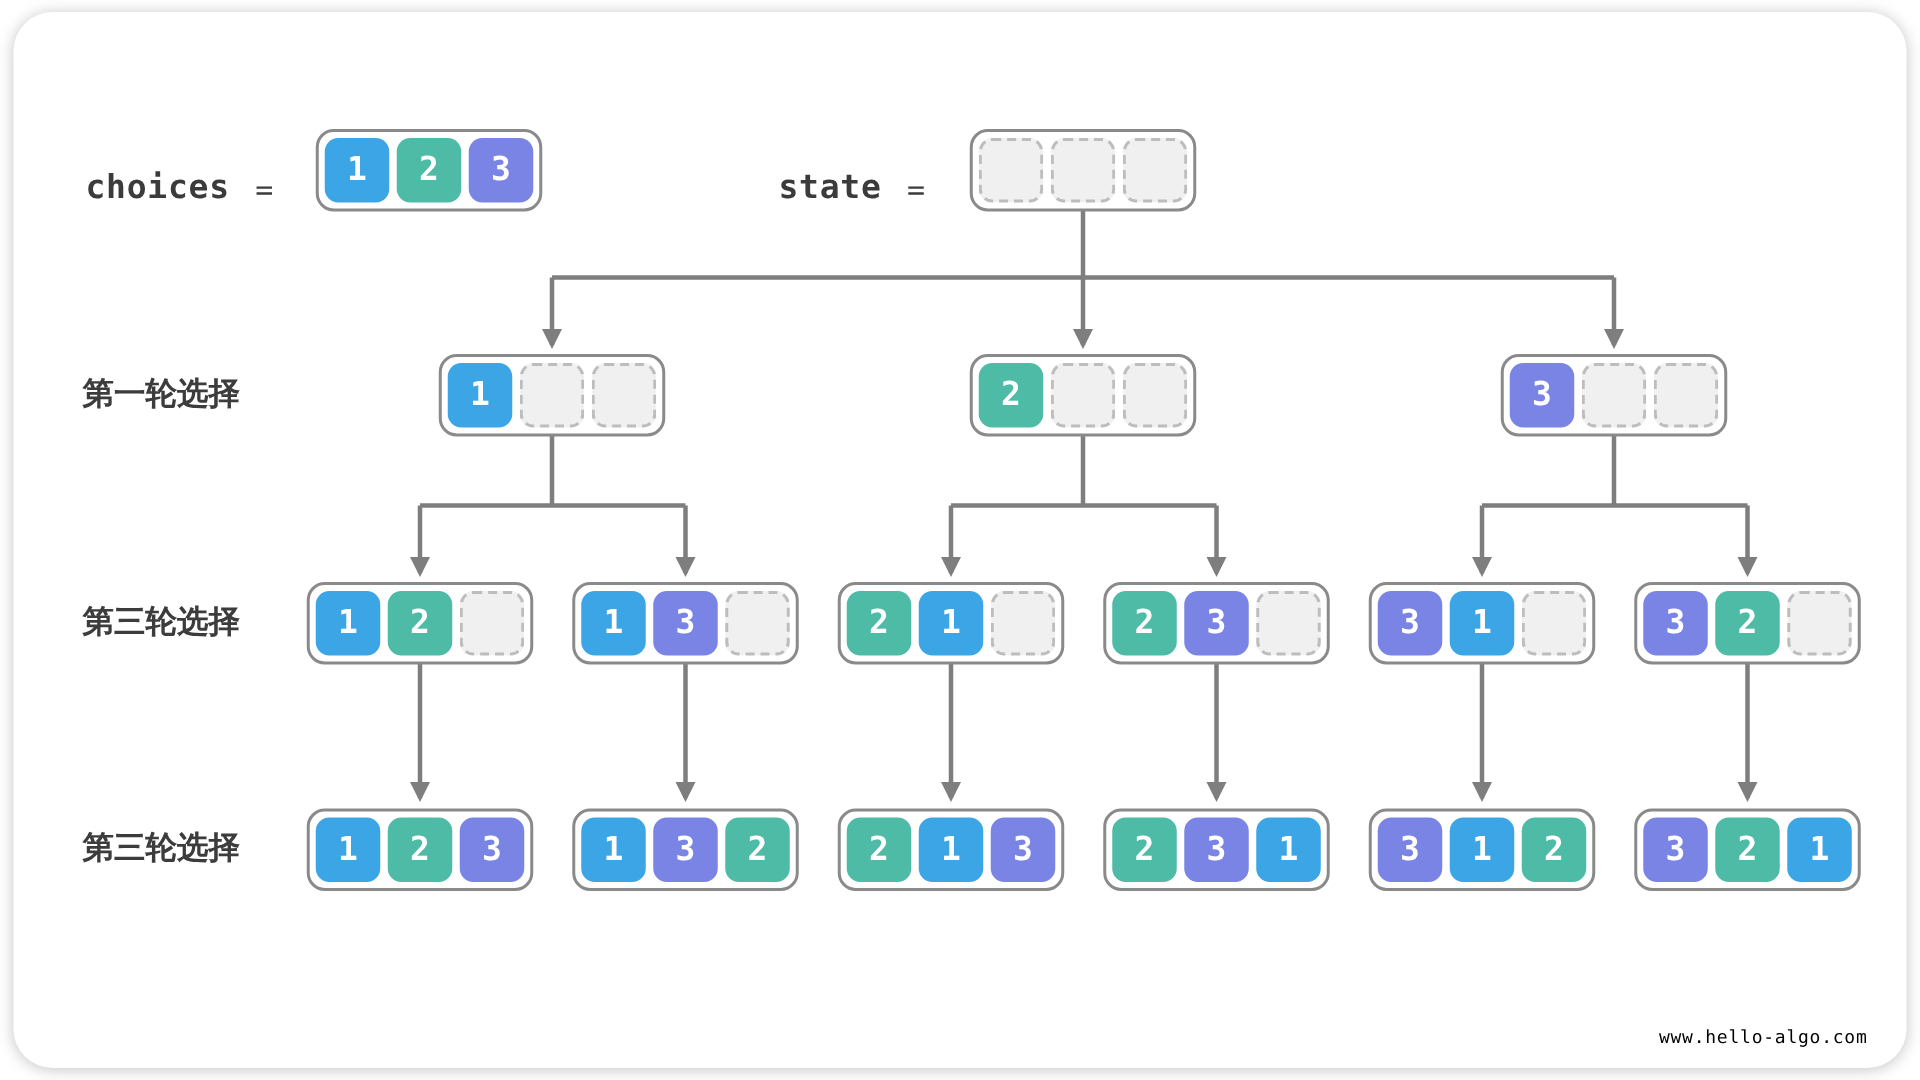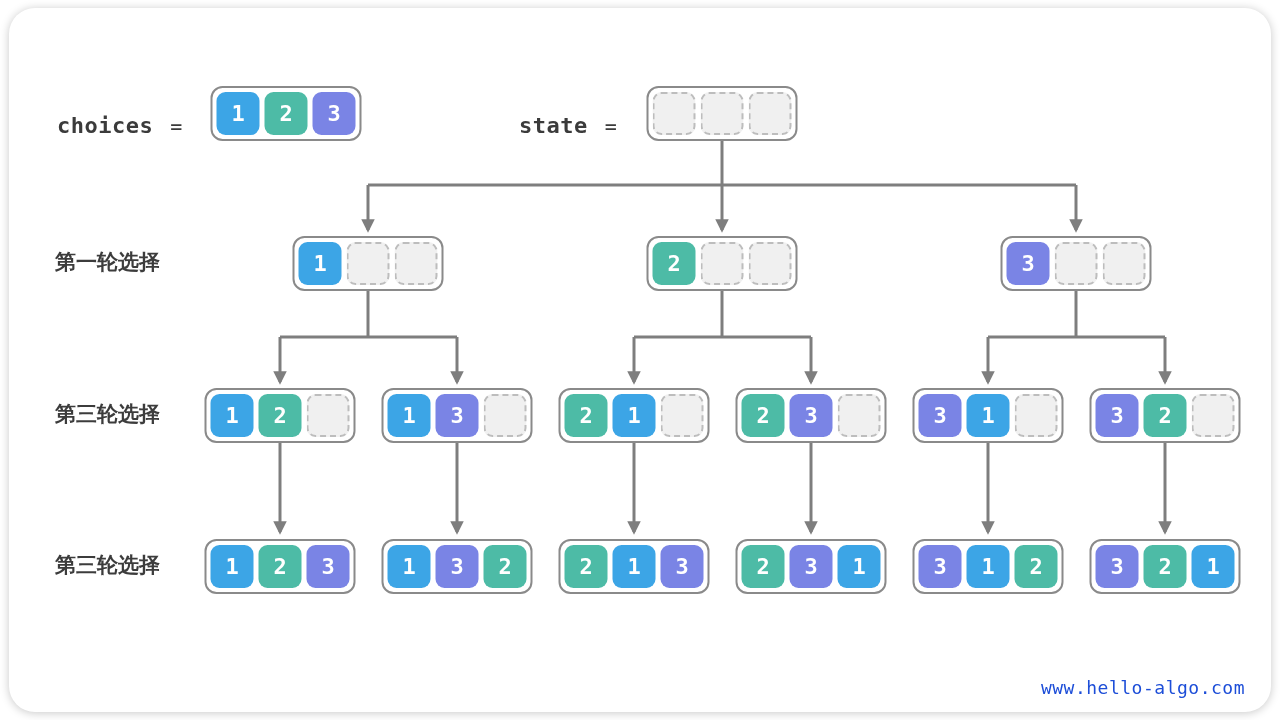--- a/index.html
+++ b/index.html
@@ -61,22 +61,22 @@
     color: #ffffff;
   }
   .acell.empty {
     background: #f0f0f0;
     border: 2px dashed #bdbdbd;
   }
   .watermark {
     position: absolute;
     right: 35px; bottom: 22px;
     font-family: "DejaVu Sans Mono", monospace;
-    font-size: 18px;
-    color: #1d4ed8;
+    font-size: 12px;
+    color: #000000;
     letter-spacing: 0.5px;
   }
 </style>
 </head>
 <body>
 
 <div class="card"></div>
 
 <div class="hgroup" style="left:57px">
   <span>choices</span>

